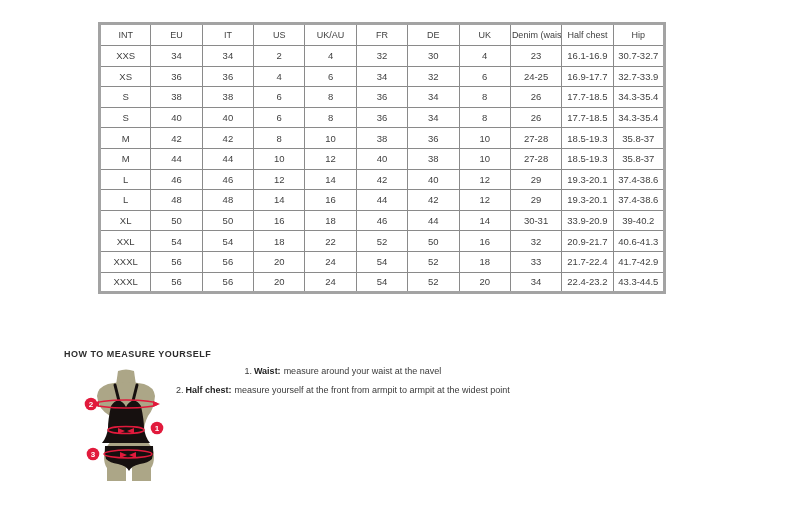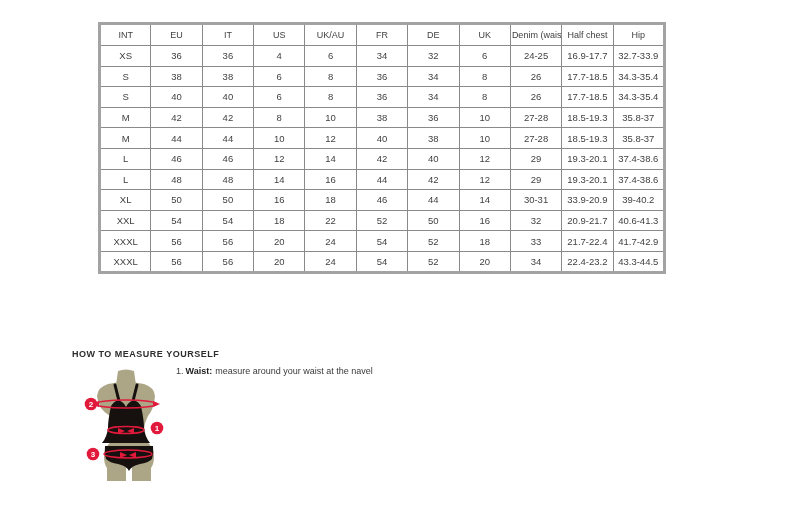--- a/index.html
+++ b/index.html
@@ -26,21 +26,21 @@
     text-align:center;vertical-align:middle;
     font-size:9.5px;color:var(--txt);
     white-space:nowrap;overflow:hidden;
     padding:0 1px;
   }
   table.size-chart th{font-weight:400;height:22px;font-size:9px;}
   table.size-chart td{height:20.6px;}
 
   
   .measure-heading{
-    position:absolute;left:72px;top:349px;
+    position:absolute;left:64px;top:349px;
     font-size:9px;font-weight:bold;letter-spacing:.5px;color:#2d2d2d;
   }
   .figure-wrap{position:absolute;left:82px;top:368px;width:88px;height:116px;}
   .skin{fill:var(--skin);stroke:none;}
   .garment{fill:var(--garment);stroke:none;}
   .strap{stroke:var(--garment);stroke-width:3;stroke-linecap:round;fill:none;}
   .tape{fill:none;stroke:var(--accent);stroke-width:1.5;}
   .tape-arrow{fill:var(--accent);stroke:none;}
   .badge{fill:var(--accent);}
   .badge-num{fill:#ffffff;font-family:"Liberation Sans",sans-serif;
@@ -72,20 +72,33 @@
           <th>FR</th>
           <th>DE</th>
           <th>UK</th>
           <th>Denim (waist)</th>
           <th>Half chest</th>
           <th>Hip</th>
         </tr>
     </thead>
     <tbody>
         <tr>
+          <td>XXS</td>
+          <td>34</td>
+          <td>34</td>
+          <td>2</td>
+          <td>4</td>
+          <td>32</td>
+          <td>30</td>
+          <td>4</td>
+          <td>23</td>
+          <td>16.1-16.9</td>
+          <td>30.7-32.7</td>
+        </tr>
+        <tr>
           <td>XS</td>
           <td>36</td>
           <td>36</td>
           <td>4</td>
           <td>6</td>
           <td>34</td>
           <td>32</td>
           <td>6</td>
           <td>24-25</td>
           <td>16.9-17.7</td>
@@ -262,15 +275,18 @@
       <text class="badge-num" x="75" y="63">1</text>
       <circle class="badge" cx="11" cy="86" r="6.3"></circle>
       <text class="badge-num" x="11" y="89">3</text>
     </svg>
   </div>
 
   <ol class="steps">
     <li>
       <span class="num">1.</span><b>Waist:</b><span>measure around your waist at the navel</span>
     </li>
+    <li>
+      <span class="num">2.</span><b>Half chest:</b><span>measure yourself at the front from armpit to armpit at the widest point</span>
+    </li>
   </ol>
 
 </div>
 
 </body></html>

